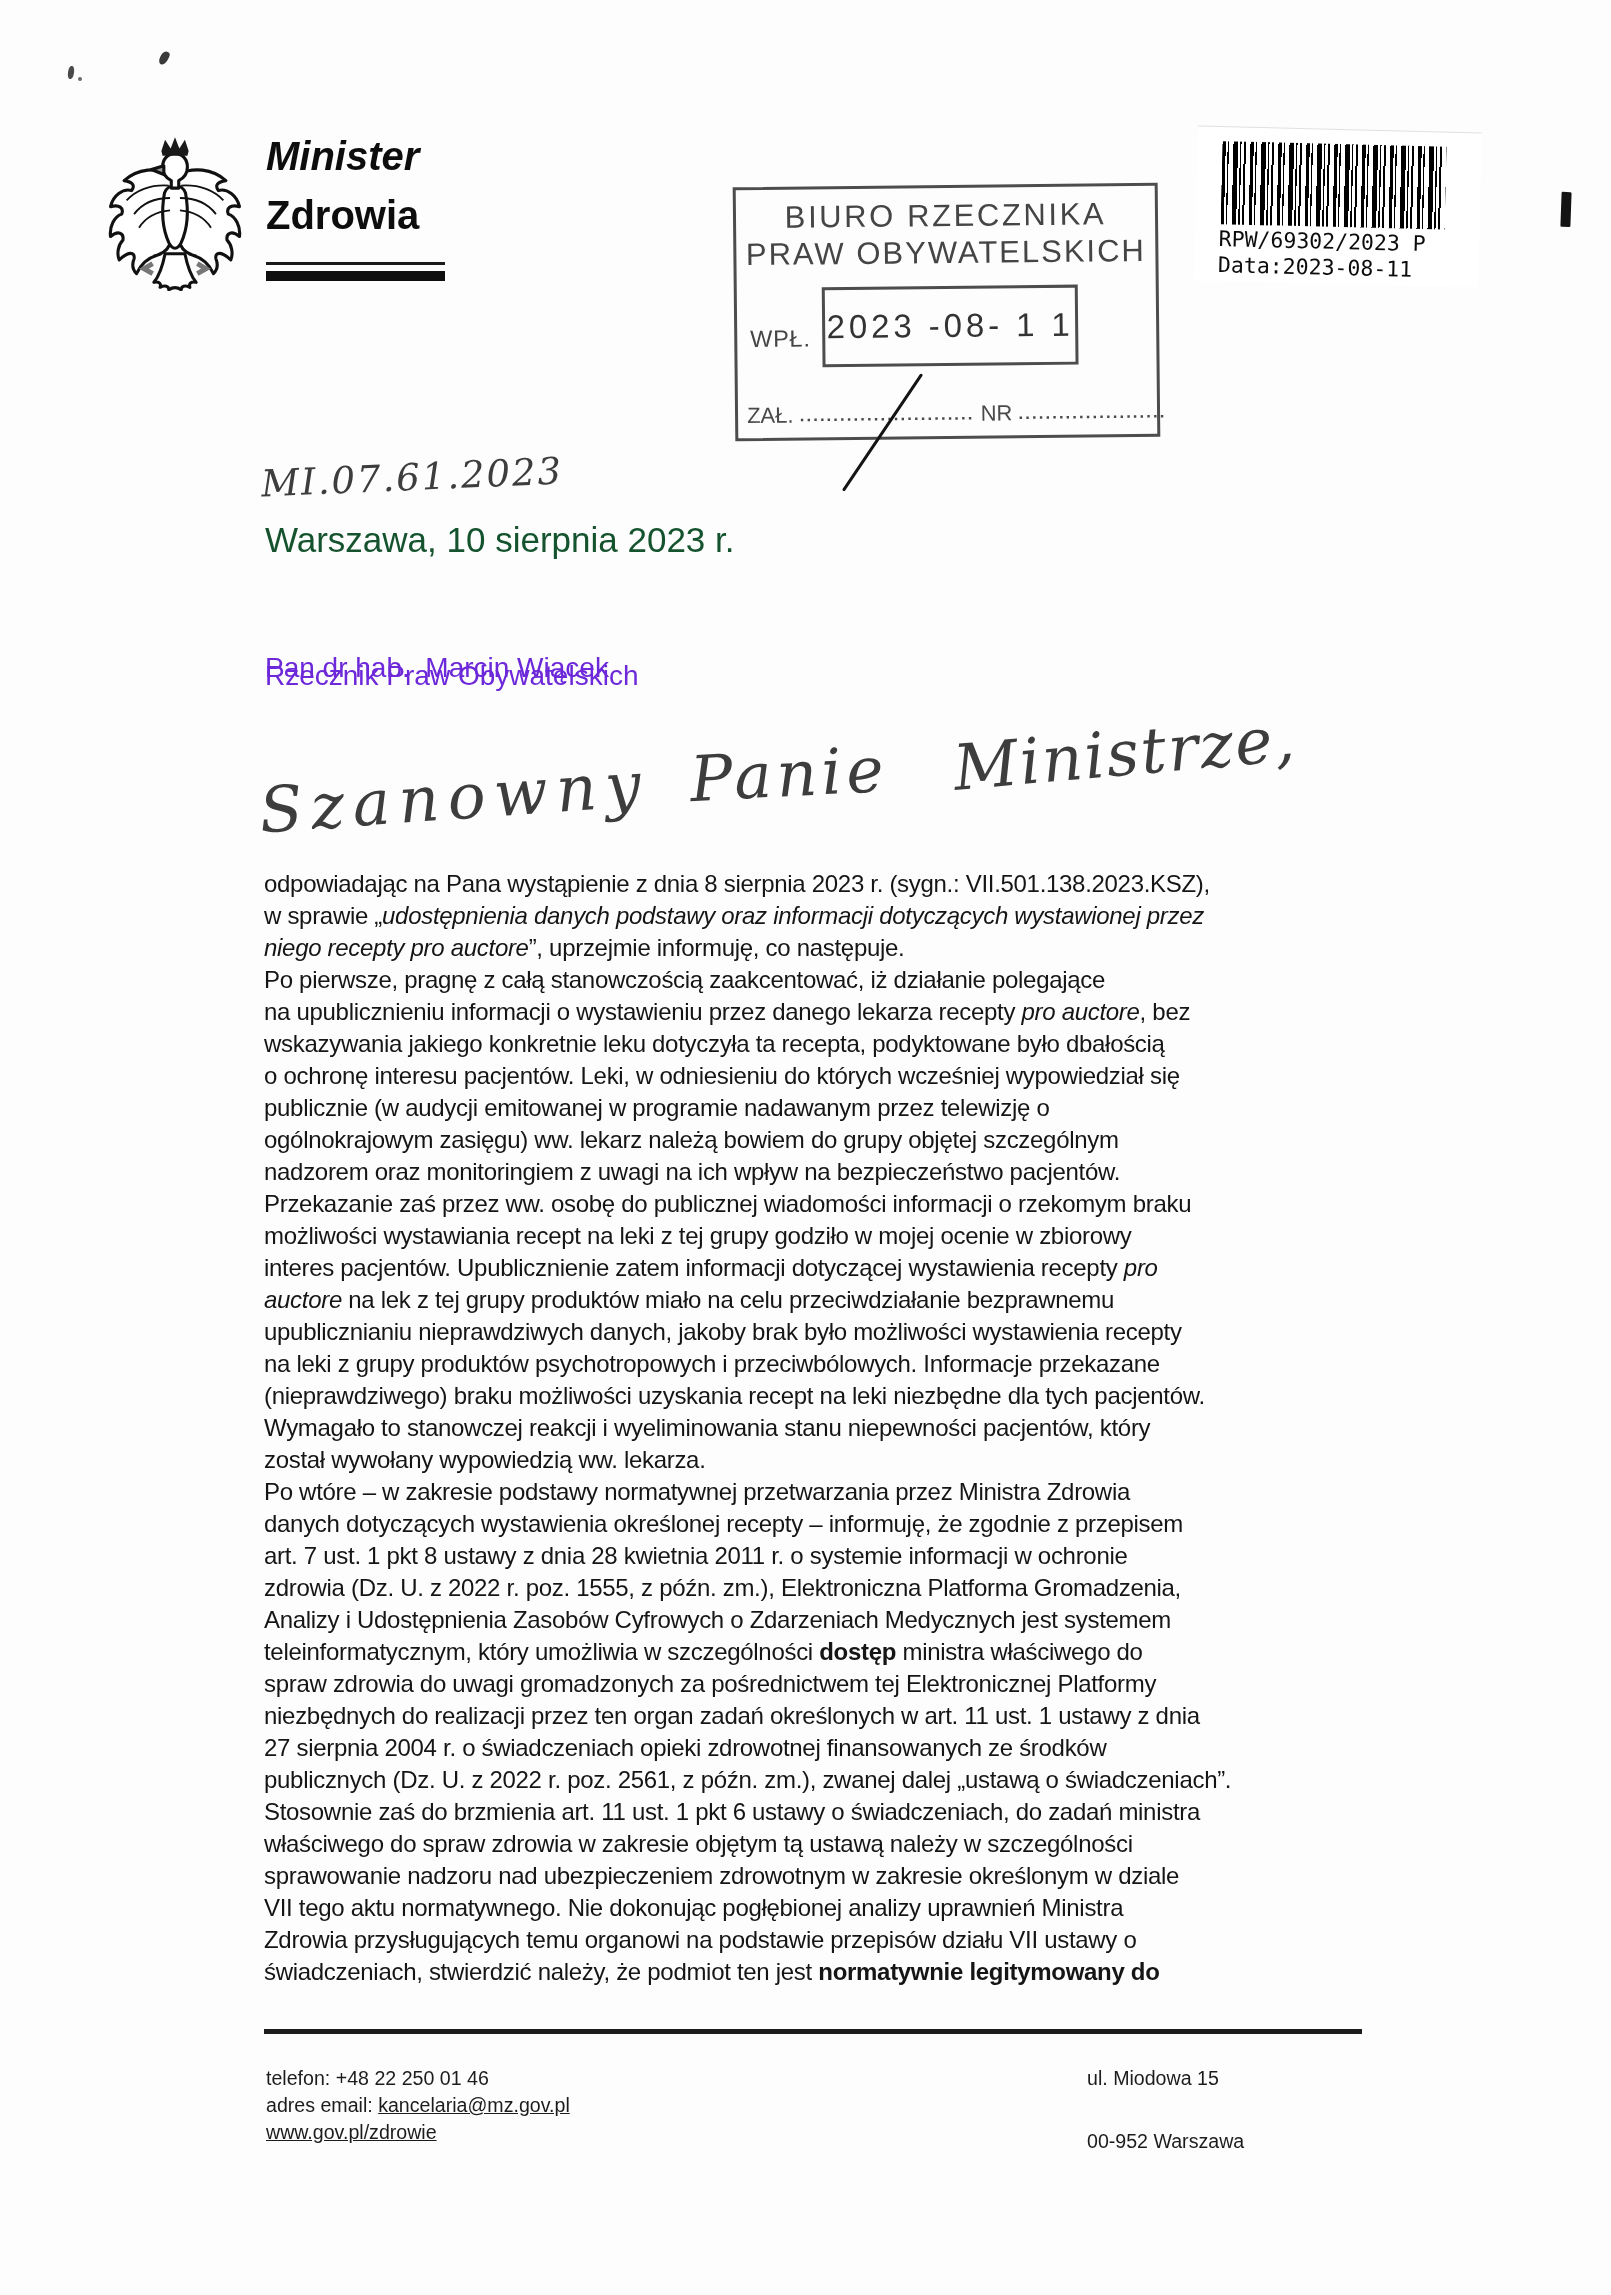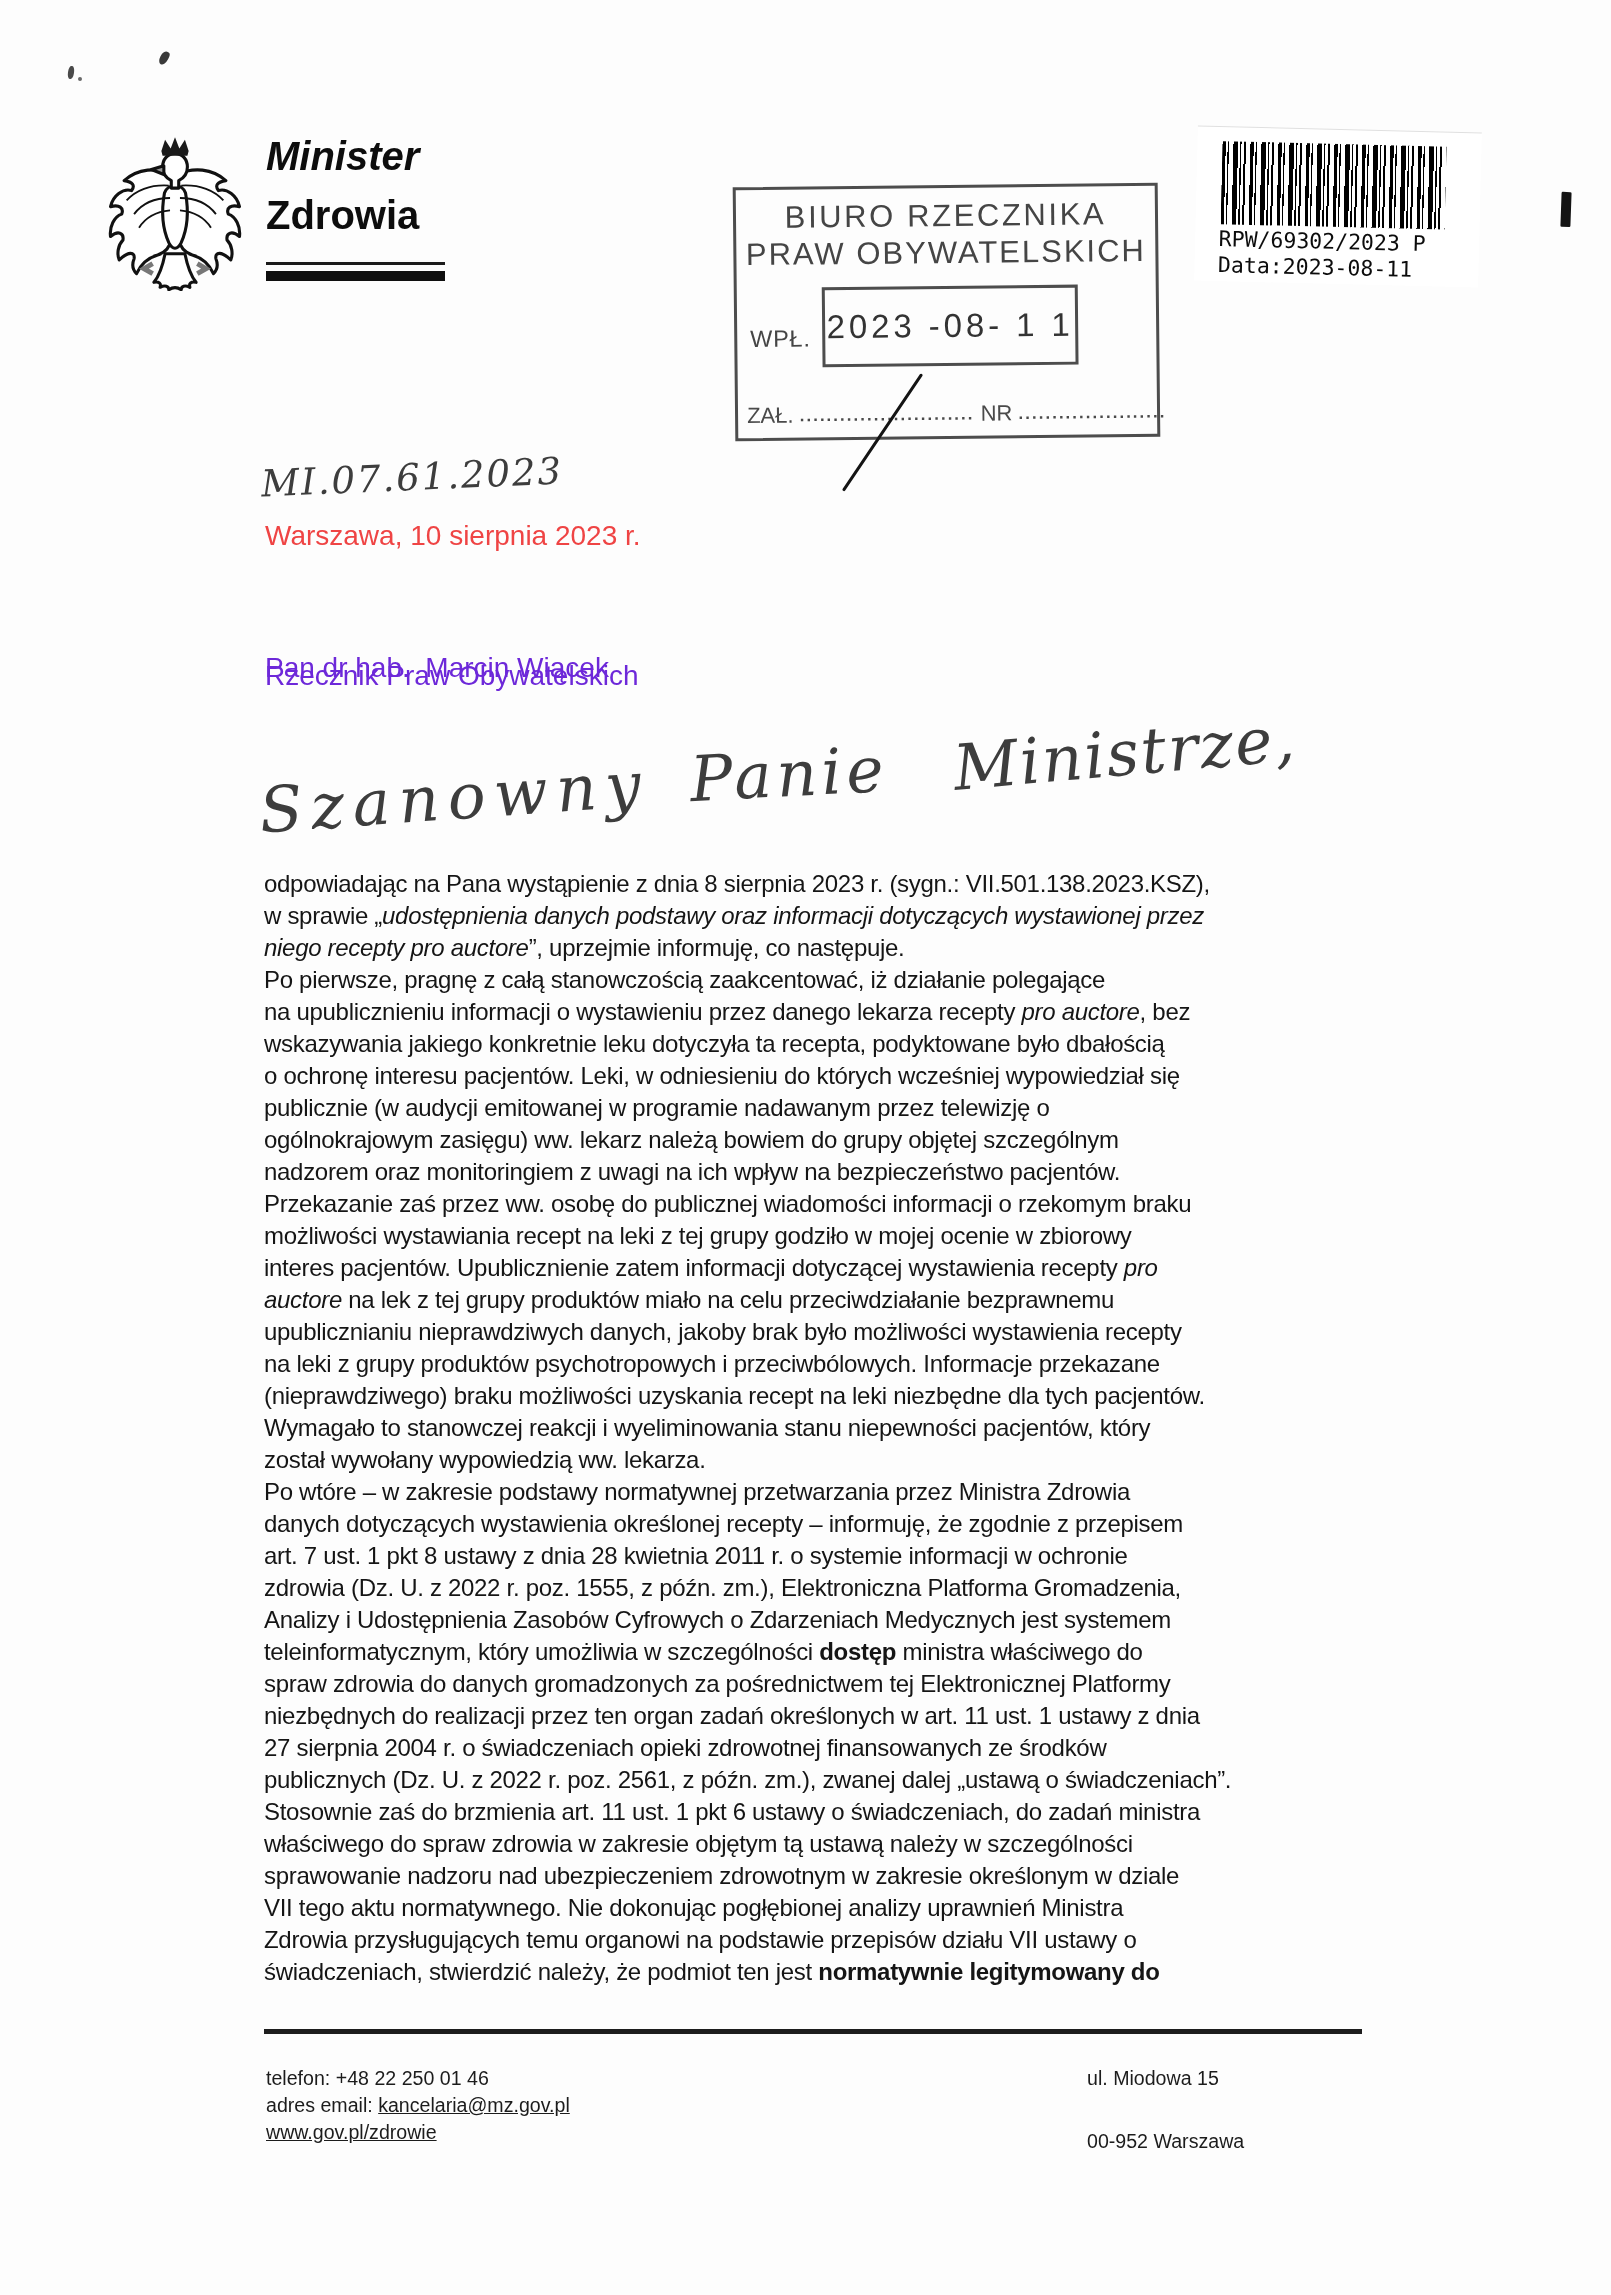--- a/index.html
+++ b/index.html
@@ -63,21 +63,21 @@
   .edge-mark{left:1561px;top:192px;width:10.4px;height:35px;background:#141414;transform:rotate(2deg);border-radius:1.3px;}
 
   
   .hand{font-family:"DejaVu Serif",serif;font-style:italic;color:#3d3d3d;white-space:nowrap;}
   .ref{left:261px;top:456px;font-size:37px;letter-spacing:2px;transform:rotate(-2.5deg);}
   .sal1{left:259px;top:761px;font-size:63px;letter-spacing:8.5px;transform:rotate(-4deg);}
   .sal2{left:690px;top:738px;font-size:63px;letter-spacing:4.6px;transform:rotate(-3deg);}
   .sal3{left:953px;top:717px;font-size:63px;letter-spacing:2px;transform:rotate(-5deg);}
 
   
-  .dateline{left:265px;top:520px;font-size:28px;color:#ef4444;}
+  .dateline{left:265px;top:520px;font-size:35px;color:#14532d;}
   .addr{left:265px;font-size:28px;color:#6d28d9;}
   .addr.l1{top:652px;}
   .addr.l2{top:660px;}
 
   .bodytext{left:264px;top:868px;width:1147px;color:#151515;}
   .bline{height:32px;line-height:32px;font-size:24px;letter-spacing:-0.3px;white-space:nowrap;}
   .it{font-style:italic;}
   .bd{font-weight:700;}
 
   
@@ -178,21 +178,21 @@
       <div class="bline"><span>na leki z grupy produktów psychotropowych i przeciwbólowych. Informacje przekazane</span></div>
       <div class="bline"><span>(nieprawdziwego) braku możliwości uzyskania recept na leki niezbędne dla tych pacjentów.</span></div>
       <div class="bline"><span>Wymagało to stanowczej reakcji i wyeliminowania stanu niepewności pacjentów, który</span></div>
       <div class="bline"><span>został wywołany wypowiedzią ww. lekarza.</span></div>
       <div class="bline"><span>Po wtóre – w zakresie podstawy normatywnej przetwarzania przez Ministra Zdrowia</span></div>
       <div class="bline"><span>danych dotyczących wystawienia określonej recepty – informuję, że zgodnie z przepisem</span></div>
       <div class="bline"><span>art. 7 ust. 1 pkt 8 ustawy z dnia 28 kwietnia 2011 r. o systemie informacji w ochronie</span></div>
       <div class="bline"><span>zdrowia (Dz. U. z 2022 r. poz. 1555, z późn. zm.), Elektroniczna Platforma Gromadzenia,</span></div>
       <div class="bline"><span>Analizy i Udostępnienia Zasobów Cyfrowych o Zdarzeniach Medycznych jest systemem</span></div>
       <div class="bline"><span>teleinformatycznym, który umożliwia w szczególności </span><span class="bd">dostęp</span><span> ministra właściwego do</span></div>
-      <div class="bline"><span>spraw zdrowia do danych gromadzonych za pośrednictwem tej Elektronicznej Platformy</span></div>
+      <div class="bline"><span>spraw zdrowia do uwagi gromadzonych za pośrednictwem tej Elektronicznej Platformy</span></div>
       <div class="bline"><span>niezbędnych do realizacji przez ten organ zadań określonych w art. 11 ust. 1 ustawy z dnia</span></div>
       <div class="bline"><span>27 sierpnia 2004 r. o świadczeniach opieki zdrowotnej finansowanych ze środków</span></div>
       <div class="bline"><span>publicznych (Dz. U. z 2022 r. poz. 2561, z późn. zm.), zwanej dalej „ustawą o świadczeniach”.</span></div>
       <div class="bline"><span>Stosownie zaś do brzmienia art. 11 ust. 1 pkt 6 ustawy o świadczeniach, do zadań ministra</span></div>
       <div class="bline"><span>właściwego do spraw zdrowia w zakresie objętym tą ustawą należy w szczególności</span></div>
       <div class="bline"><span>sprawowanie nadzoru nad ubezpieczeniem zdrowotnym w zakresie określonym w dziale</span></div>
       <div class="bline"><span>VII tego aktu normatywnego. Nie dokonując pogłębionej analizy uprawnień Ministra</span></div>
       <div class="bline"><span>Zdrowia przysługujących temu organowi na podstawie przepisów działu VII ustawy o</span></div>
       <div class="bline"><span>świadczeniach, stwierdzić należy, że podmiot ten jest </span><span class="bd">normatywnie legitymowany do</span></div>
     </div>

